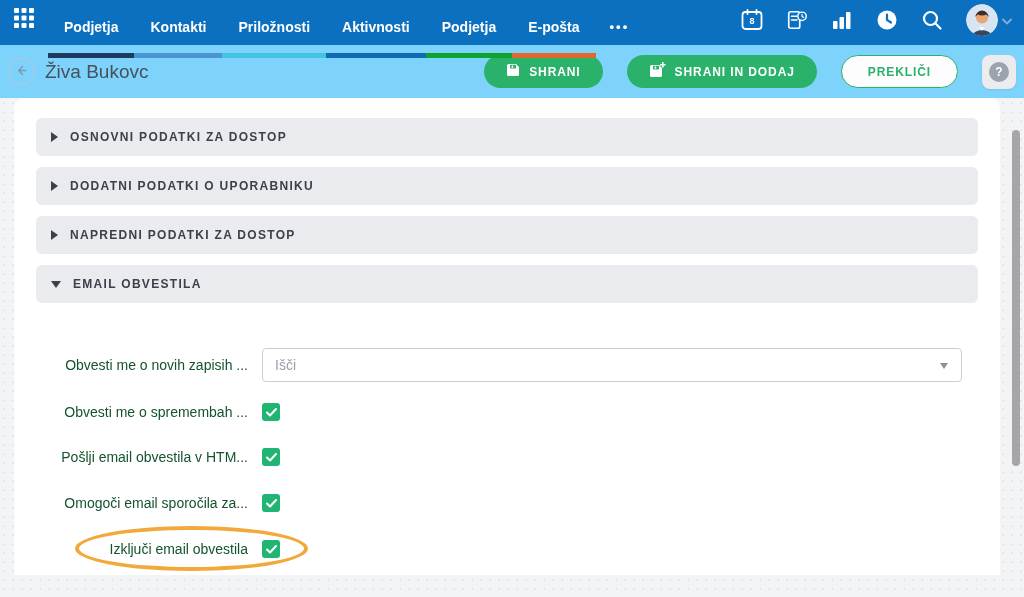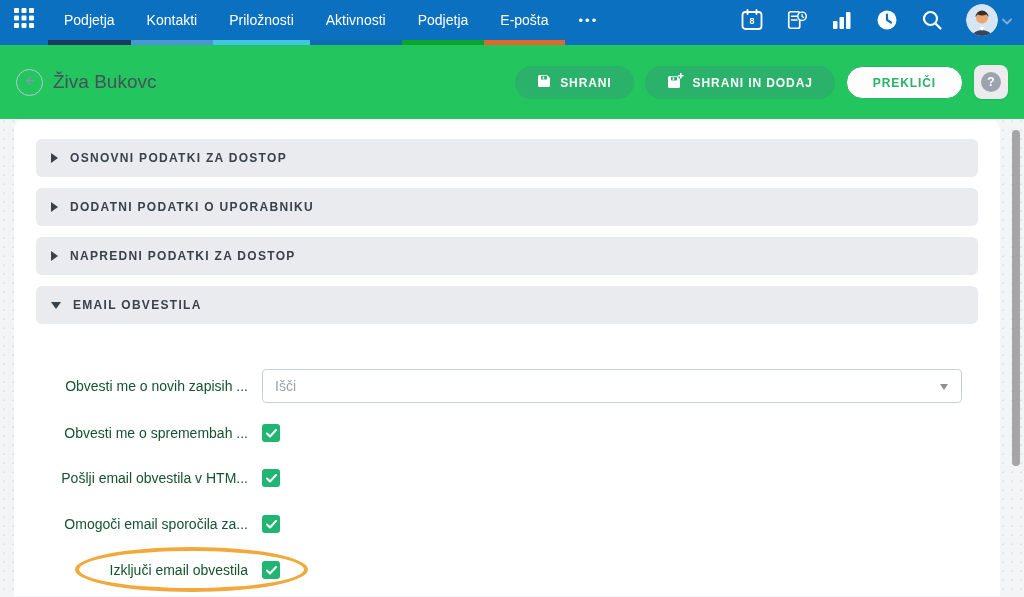--- a/index.html
+++ b/index.html
@@ -16,55 +16,55 @@
   nav {
     height:45px; background:#0b70c0;
     display:flex; align-items:stretch;
     position:relative; z-index:3;
   }
   .app-grid {
     width:48px; display:flex; align-items:center; justify-content:center;
     height:40px; cursor:pointer;
   }
   .nav-item {
-    position:relative; height:45px; padding:0 16px 5px 16px;
+    position:relative; height:58px; padding:0 16px 5px 16px;
     display:flex; align-items:center;
-    color:#fff; font-size:14px; font-weight:400; cursor:pointer;
+    color:#fff; font-size:14px; font-weight:700; cursor:pointer;
     white-space:nowrap;
   }
   .nav-item .strip {
     position:absolute; left:0; right:0; bottom:0; height:5px;
   }
   .nav-more { padding:0 14px 5px; letter-spacing:2px; font-size:13px; }
   .nav-icons {
     margin-left:auto; display:flex; align-items:center; gap:23px;
     height:40px; padding-right:12px;
   }
   .nav-icon { width:22px; height:22px; position:relative; cursor:pointer; display:flex; align-items:center; justify-content:center; }
   .cal-badge {
     position:absolute; left:0; right:0; top:6px; text-align:center;
     color:#fff; font-size:9px; font-weight:700; line-height:12px;
   }
   .avatar-wrap { display:flex; align-items:center; gap:4px; cursor:pointer; }
   .avatar { width:32px; height:32px; border-radius:50%; overflow:hidden; display:block; }
 
   
   header {
-    height:74px; background:#22c55e;
-    display:flex; align-items:center; padding:0 16px;
+    height:53px; background:#7dd3fc;
+    display:flex; align-items:center; padding:0 8px;
     position:relative; z-index:2;
   }
   .back-btn {
     width:27px; height:27px; border-radius:50%;
     border:1px solid #bcc6d1; background:transparent;
     display:flex; align-items:center; justify-content:center; cursor:pointer;
     flex:none;
   }
   .page-title { font-size:19px; font-weight:400; color:#4a5059; margin-left:10px; }
-  .header-actions { margin-left:auto; display:flex; align-items:flex-end; gap:11px; }
+  .header-actions { margin-left:auto; display:flex; align-items:center; gap:24px; }
   .btn {
     height:33px; border-radius:17px; border:none; cursor:pointer;
     font-family:"Liberation Sans",sans-serif;
     font-size:12px; font-weight:700; letter-spacing:0.9px;
     display:flex; align-items:center; gap:9px; padding:0 22px;
   }
   .btn-solid { color:#fff; }
   .btn-outline { background:#fdfdfe; border:1px solid; padding:0 26px; }
   .help-btn {
     width:34px; height:34px; border-radius:8px; border:none;

